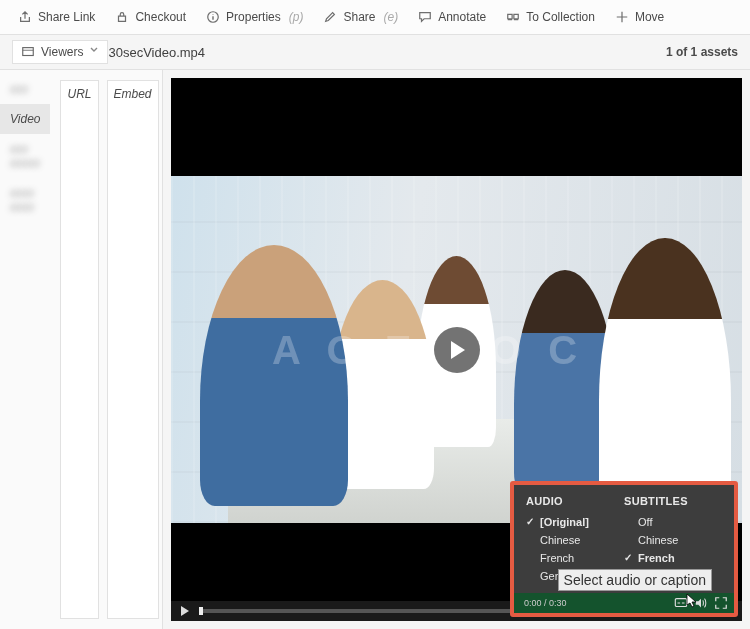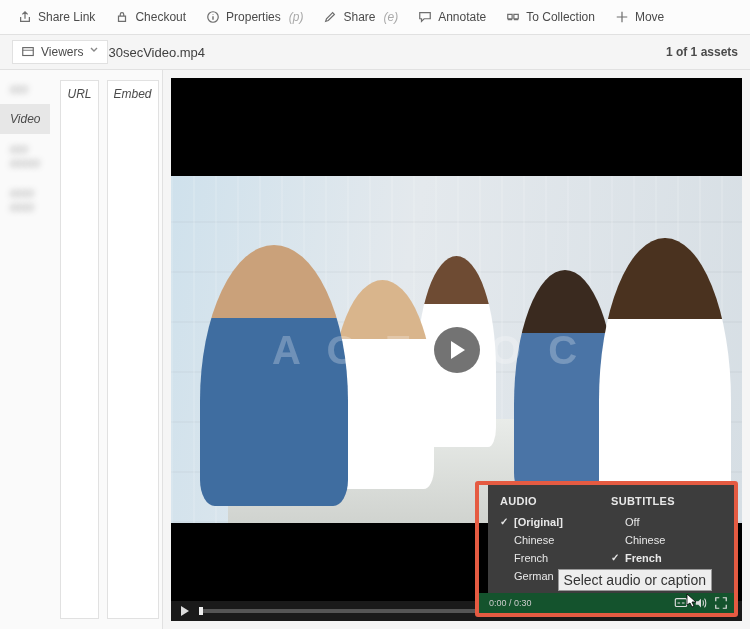--- a/index.html
+++ b/index.html
@@ -161,24 +161,23 @@
     position:absolute;
     bottom:4px; right:4px;
     border:4px solid var(--highlight);
     border-radius:3px;
     padding-bottom:0;
   }
   .capmenu{
     background:#3d3d3d;
     color:#e8e8e8;
     font-size:11px;
-    width:246px;
+    width:220px;
     padding:10px 12px 8px 12px;
     display:flex;
-    margin-left:9px;
   }
   .col{ flex:1; }
   .col h4{ margin:0 0 6px 0; font-size:11px; font-weight:bold; letter-spacing:.3px;}
   .opt{ padding:3px 0 3px 14px; position:relative; cursor:pointer; font-size:11px;}
   .opt.sel::before{content:"✓"; position:absolute; left:0; top:3px; font-size:10px;}
   .opt.sel{ font-weight:bold; }
   .tooltip{
     position:absolute;
     right:22px; bottom:22px;
     background:#eeeeee; color:#333;

